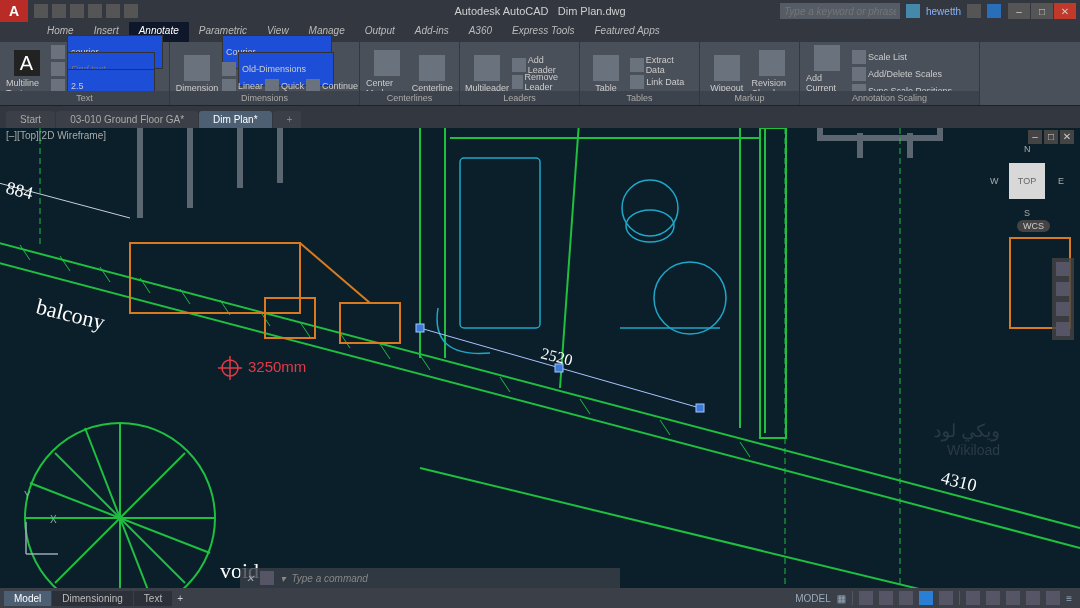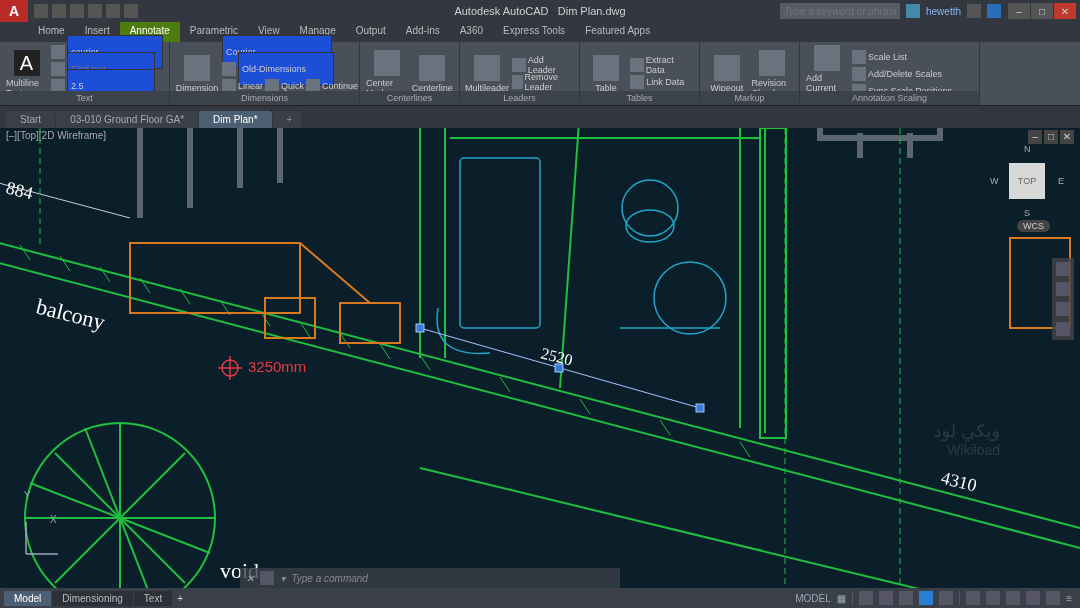--- a/index.html
+++ b/index.html
@@ -12,23 +12,23 @@
 .qat-btn { width:14px; height:14px; background:#555; }
 .title-center { position:absolute; left:50%; transform:translateX(-50%); font-size:11px; color:#cfcfcf; }
 .title-right { position:absolute; right:0; display:flex; align-items:center; gap:6px; padding-right:4px; }
 .search-box { width:120px; height:16px; background:#555c66; border:none; color:#999; font-style:italic; font-size:10px; padding:0 4px; }
 .user { color:#8ab4f8; font-size:10px; }
 .win-btns { display:flex; }
 .win-btn { width:22px; height:16px; background:#555; margin-left:1px; display:flex; align-items:center; justify-content:center; font-size:10px; }
 .win-close { background:#c0392b; }
 
 
-.menu-tabs { height:20px; background:#333740; display:flex; padding-left:28px; font-size:10px; }
+.menu-tabs { height:20px; background:#333740; display:flex; padding-left:37px; font-size:10px;font-style:italic; }
 .menu-tab { padding:3px 10px; color:#bbb; cursor:pointer; }
-.menu-tab.active { background:#4d7c0f; color:#fff; }
+.menu-tab.active { background:#0f172a; color:#fff; }
 
 
 .ribbon { height:64px; background:#4a5059; display:flex; border-bottom:1px solid #222; }
 .panel { border-right:1px solid #333740; padding:2px 6px; display:flex; flex-direction:column; position:relative; }
 .panel-title { position:absolute; bottom:0; left:0; right:0; height:14px; background:#3d434c; font-size:9px; text-align:center; line-height:14px; color:#aaa; }
 .panel-body { display:flex; gap:4px; flex:1; }
 .big-btn { width:42px; display:flex; flex-direction:column; align-items:center; justify-content:center; gap:2px; font-size:9px; color:#ccc; }
 .big-btn .icn { width:26px; height:26px; background:#6a727d; }
 .small-row { display:flex; align-items:center; gap:2px; font-size:9px; color:#ccc; height:16px; }
 .small-icn { width:14px; height:14px; background:#6a727d; }

